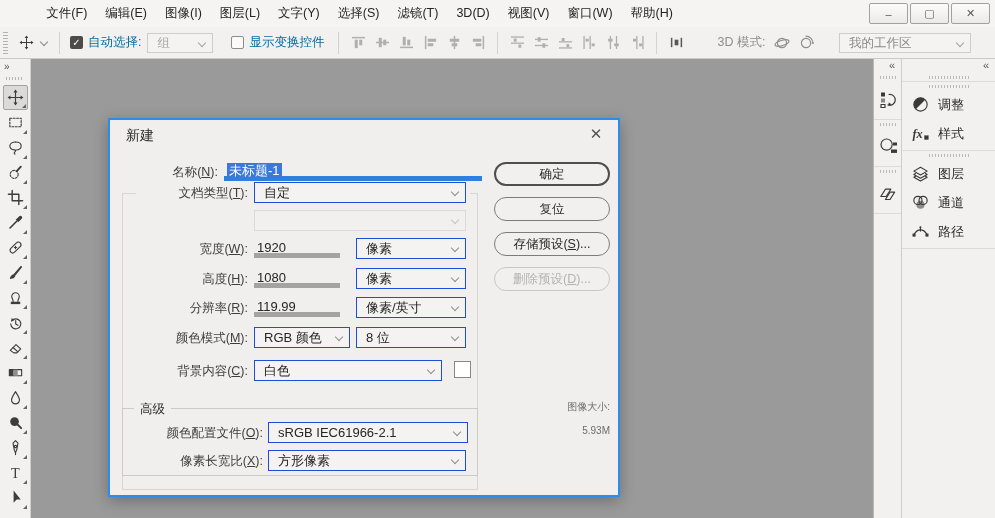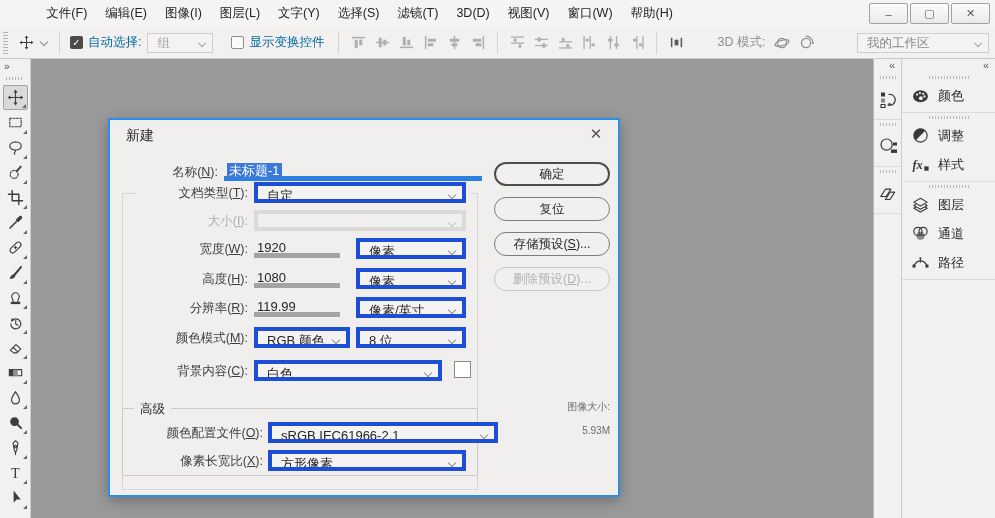--- a/index.html
+++ b/index.html
@@ -65,37 +65,37 @@
   .dlg-title{position:absolute;left:16px;top:7px;font-size:14px;color:#2b2a29;}
   .dlg-close{position:absolute;right:12px;top:4px;font-size:15px;color:#55534f;width:20px;height:20px;
              text-align:center;line-height:20px;}
   .row-label{position:absolute;font-size:12.5px;color:#3f3e3d;text-align:right;height:18px;line-height:18px;white-space:nowrap;}
   .row-label.dim{color:#b0aeac;}
   .mnemonic u{text-decoration:underline;}
   .txt-input{position:absolute;height:19px;border-bottom:5px solid #a3a3a3;font-size:13px;color:#262524;
              line-height:18px;padding-left:3px;box-sizing:border-box;}
   .txt-input.focus{border-bottom-color:#2d7fe0;}
   .sel-text{background:#3b78d7;color:#fff;padding:0 2px;}
-  .dd{position:absolute;height:21px;line-height:20px;border:4px solid #1d4ed8;background:#f4f3f1;
+  .dd{position:absolute;height:21px;line-height:20px;border:1px solid #1d4ed8;background:#f4f3f1;
       font-size:13px;color:#262524;padding:0 20px 0 9px;box-sizing:border-box;white-space:nowrap;overflow:hidden;}
   .dd .chev{position:absolute;right:7px;top:6px;width:5px;height:5px;border-right:1px solid #908e8c;
             border-bottom:1px solid #908e8c;transform:rotate(45deg);}
   .dd.disabled{background:#f1f0ef;border-color:#dcdad8;}
   .dd.disabled .chev{border-color:#c5c3c1;}
   .fs-outer{position:absolute;left:12px;top:73px;width:356px;height:297px;border:1px solid #d8d6d4;box-sizing:border-box;}
   .row-cover{position:absolute;left:26px;top:62px;width:334px;height:23px;background:#f0efee;}
   .fs-adv{position:absolute;left:12px;top:288px;width:356px;height:68px;border:1px solid #cccac8;box-sizing:border-box;}
   .legend-adv{position:absolute;left:24px;top:281px;background:#f0efee;padding:0 6px;font-size:12.5px;color:#2b2a29;}
   .dlg-btn{position:absolute;left:384px;width:116px;height:24px;border:1px solid #7e7c7a;border-radius:12px;
            background:#f1f0ef;font-size:12.5px;color:#2b2a29;text-align:center;line-height:22px;box-sizing:border-box;}
   .dlg-btn.ok{border:2px solid #504e4c;line-height:20px;}
   .dlg-btn.disabled{border-color:#c9c7c5;color:#b5b3b1;}
   .img-size{position:absolute;left:384px;width:116px;text-align:right;font-size:10px;color:#6e6d6c;}
   .swatch{position:absolute;width:17px;height:17px;background:#ffffff;border:1px solid #8a8886;box-sizing:border-box;}
-  .ws-dd{margin-left:auto;margin-right:6px;width:132px;color:#8a8886;}
+  .ws-dd{margin-left:auto;margin-right:24px;width:132px;color:#8a8886;}
 </style>
 </head>
 <body>
 
 <div class="titlebar">
   <span class="ps-logo">Ps</span>
   <div style="display:flex" id="menubar">
       <div class="menu-item">文件(F)</div>
       <div class="menu-item">编辑(E)</div>
       <div class="menu-item">图像(I)</div>
@@ -413,33 +413,20 @@
           <path d="M7.4 16.5L12 9.2h4.6L12 16.5z"></path>
         </svg>
       </div>
       <div class="dock-sep"></div>
     </div>
 </div>
 <div class="dock-panels">
   <div class="dock-header">«</div>
   <div id="dock-panel-list">
       <div class="grip-dots"></div>
-      <div class="panel-btn">
-        <span>
-          <svg width="19" height="19" viewBox="0 0 20 20" fill="none" stroke="currentColor" stroke-width="1.2" stroke-linecap="round" stroke-linejoin="round" style="color:#3a3938;display:block">
-            <ellipse fill="currentColor" stroke="none" cx="10" cy="10.8" rx="7.8" ry="6.4"></ellipse>
-            <circle cx="6.4" cy="9" r="1.2" fill="#f2f1ef" stroke="none"></circle>
-            <circle cx="9.4" cy="7.4" r="1.2" fill="#f2f1ef" stroke="none"></circle>
-            <circle cx="12.8" cy="8.2" r="1.2" fill="#f2f1ef" stroke="none"></circle>
-            <circle cx="14.2" cy="11" r="1.2" fill="#f2f1ef" stroke="none"></circle>
-            <circle cx="10.4" cy="12.8" r="2" fill="#f2f1ef" stroke="none"></circle>
-          </svg>
-        </span>
-        <span>颜色</span>
-      </div>
       <div class="dock-sep"></div>
       <div class="grip-dots"></div>
       <div class="panel-btn">
         <span>
           <svg width="19" height="19" viewBox="0 0 20 20" fill="none" stroke="currentColor" stroke-width="1.2" stroke-linecap="round" stroke-linejoin="round" style="color:#3a3938;display:block">
             <circle cx="10" cy="10" r="7"></circle>
             <path fill="currentColor" stroke="none" d="M5.05 14.95A7 7 0 0 1 14.95 5.05z"></path>
           </svg>
         </span>
         <span>调整</span>
@@ -501,21 +488,20 @@
   <div class="row-label mnemonic" style="left:16px;top:43px;width:92px">名称(<u>N</u>):</div>
   <div class="txt-input focus" style="left:114px;top:42px;width:258px">
     <span class="sel-text">未标题-1</span>
   </div>
 
   <div class="row-label mnemonic" style="left:16px;top:64px;width:122px">文档类型(<u>T</u>):</div>
   <div class="dd" style="left:144px;top:62px;width:212px">
     <span>自定</span><span class="chev"></span>
   </div>
 
-  <div class="row-label mnemonic dim" style="left:16px;top:92px;width:122px">大小(<u>I</u>):</div>
   <div class="dd disabled" style="left:144px;top:90px;width:212px">
     <span></span><span class="chev"></span>
   </div>
 
   <div class="row-label mnemonic" style="left:16px;top:120px;width:122px">宽度(<u>W</u>):</div>
   <div class="txt-input" style="left:144px;top:119px;width:86px">1920</div>
   <div class="dd" style="left:246px;top:118px;width:110px">
     <span>像素</span><span class="chev"></span>
   </div>
 
@@ -542,21 +528,21 @@
   <div class="row-label mnemonic" style="left:16px;top:242px;width:122px">背景内容(<u>C</u>):</div>
   <div class="dd" style="left:144px;top:240px;width:188px">
     <span>白色</span><span class="chev"></span>
   </div>
   <div class="swatch" style="left:344px;top:241px"></div>
 
   <div class="fs-adv"></div>
   <div class="legend-adv">高级</div>
 
   <div class="row-label mnemonic" style="left:16px;top:304px;width:137px">颜色配置文件(<u>O</u>):</div>
-  <div class="dd" style="left:158px;top:302px;width:230px">
+  <div class="dd" style="left:158px;top:302px;width:200px">
     <span>sRGB IEC61966-2.1</span><span class="chev"></span>
   </div>
 
   <div class="row-label mnemonic" style="left:16px;top:332px;width:137px">像素长宽比(<u>X</u>):</div>
   <div class="dd" style="left:158px;top:330px;width:198px">
     <span>方形像素</span><span class="chev"></span>
   </div>
 
   <div class="dlg-btn ok" style="top:42px">确定</div>
   <div class="dlg-btn" style="top:77px">复位</div>

